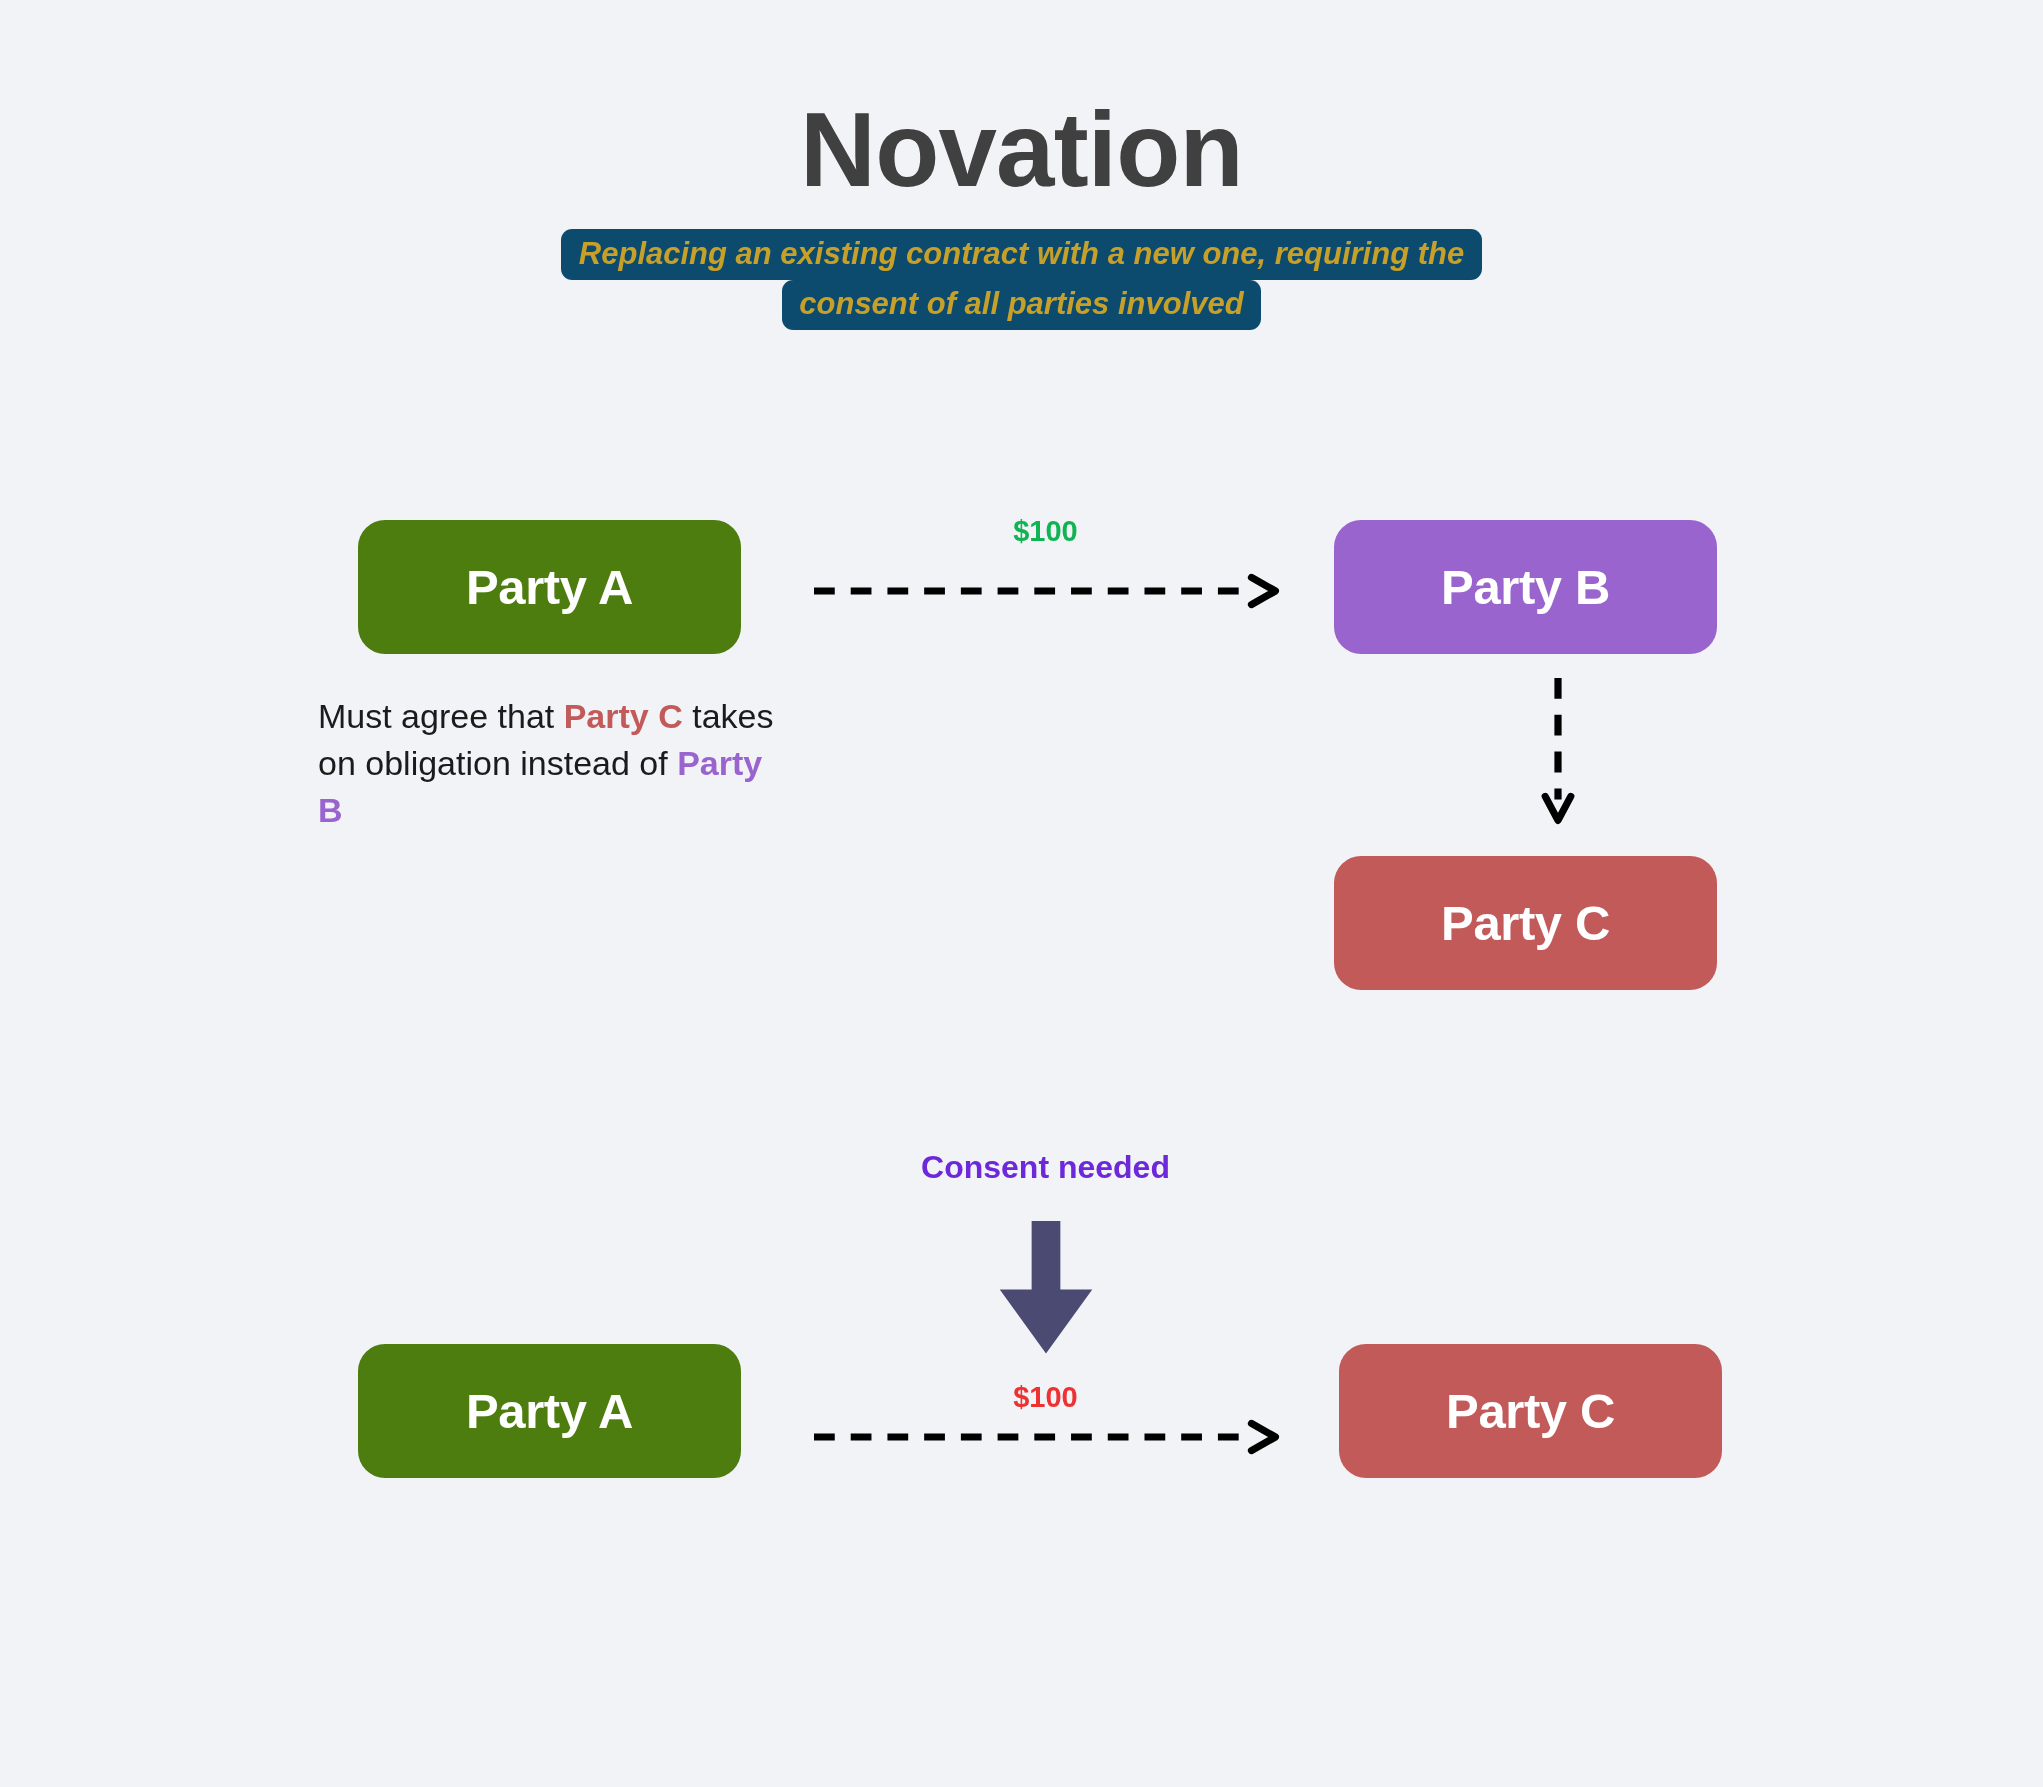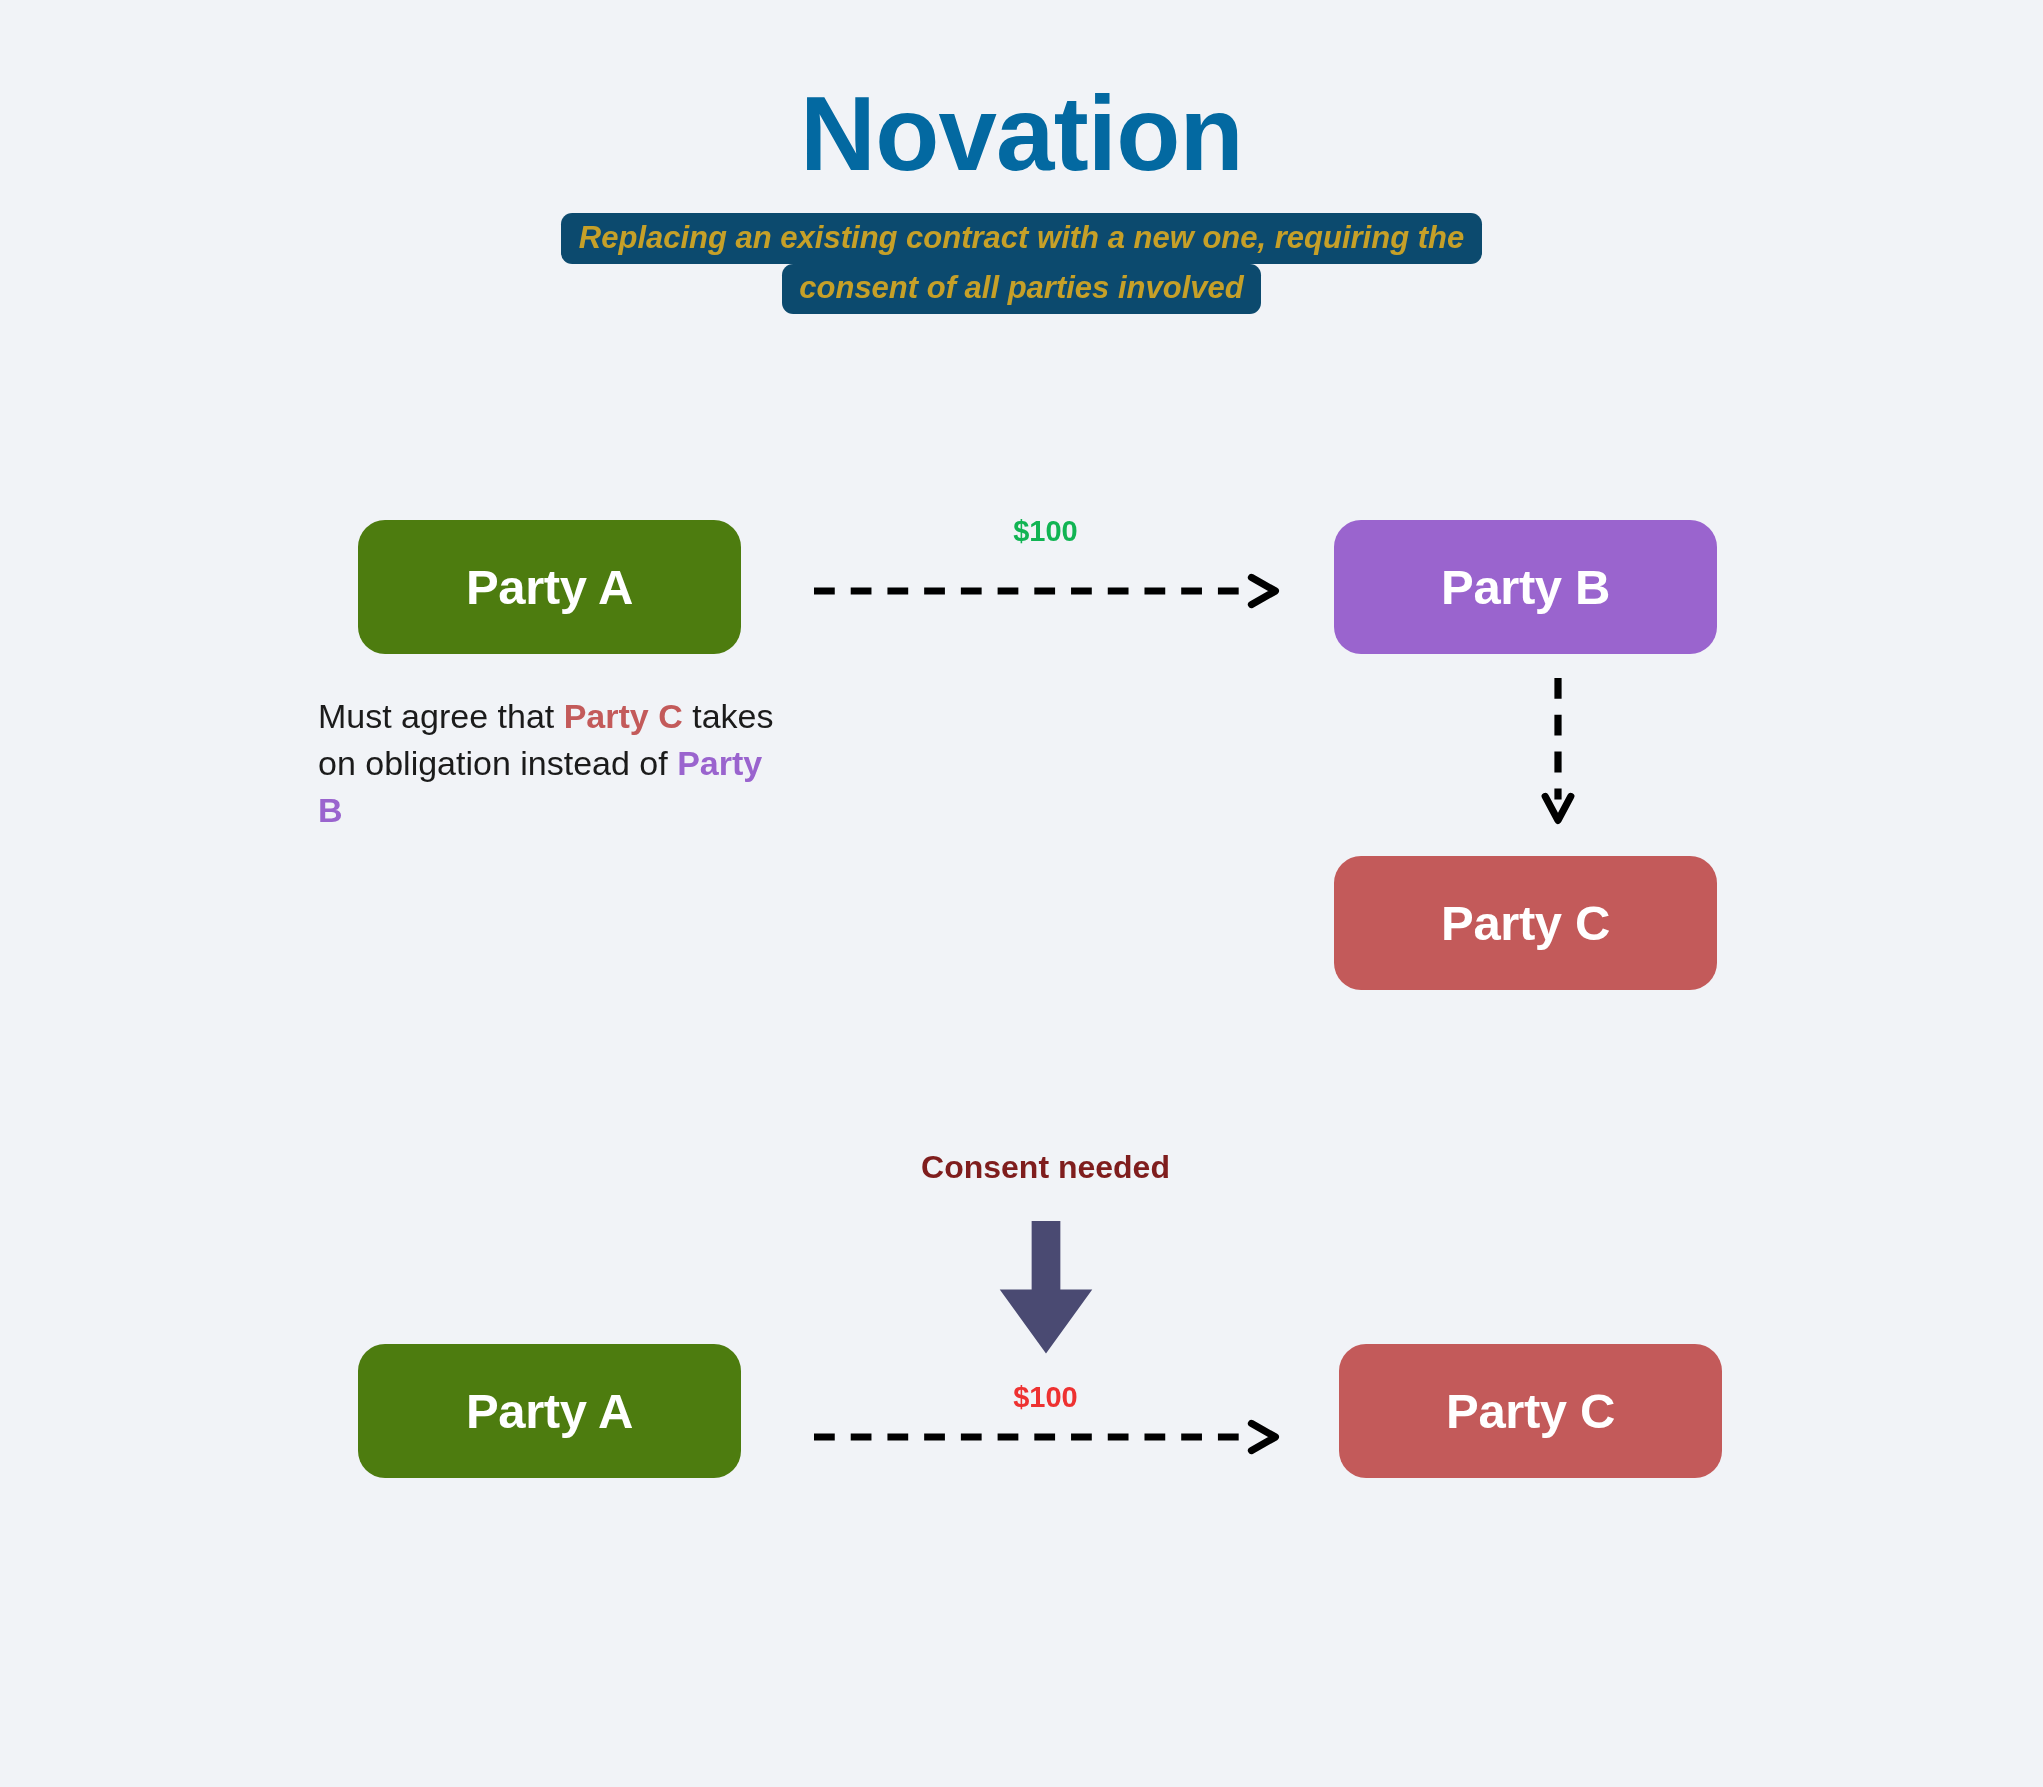--- a/index.html
+++ b/index.html
@@ -18,27 +18,27 @@
 
   
   .header {
     position: absolute;
     top: 0;
     left: 0;
     width: 2043px;
     text-align: center;
   }
   .page-title {
-    margin: 0;
+    margin: 16px;
     padding-top: 78px;
     font-size: 105px;
     line-height: 1.06;
     font-weight: 800;
     letter-spacing: -0.8px;
-    color: #0369a1;
+    color: #404040;
     font-family: "Liberation Sans", sans-serif;
   }
   .subtitle-wrap {
     margin-top: 24px;
     display: block;
     text-align: center;
   }
   .subtitle-line {
     display: inline-block;
     background: #0c4a6e;
@@ -95,21 +95,21 @@
     white-space: nowrap;
   }
   .amount-green { color: #11B453; }
   .amount-red { color: #EE3131; }
 
   
   .consent-label {
     position: absolute;
     font-size: 32px;
     font-weight: 800;
-    color: #7f1d1d;
+    color: #6d28d9;
     font-family: "Liberation Sans", sans-serif;
     text-align: center;
     white-space: nowrap;
   }
 
   
   .consent-arrow {
     position: absolute;
   }
   .consent-arrow svg { display: block; }

